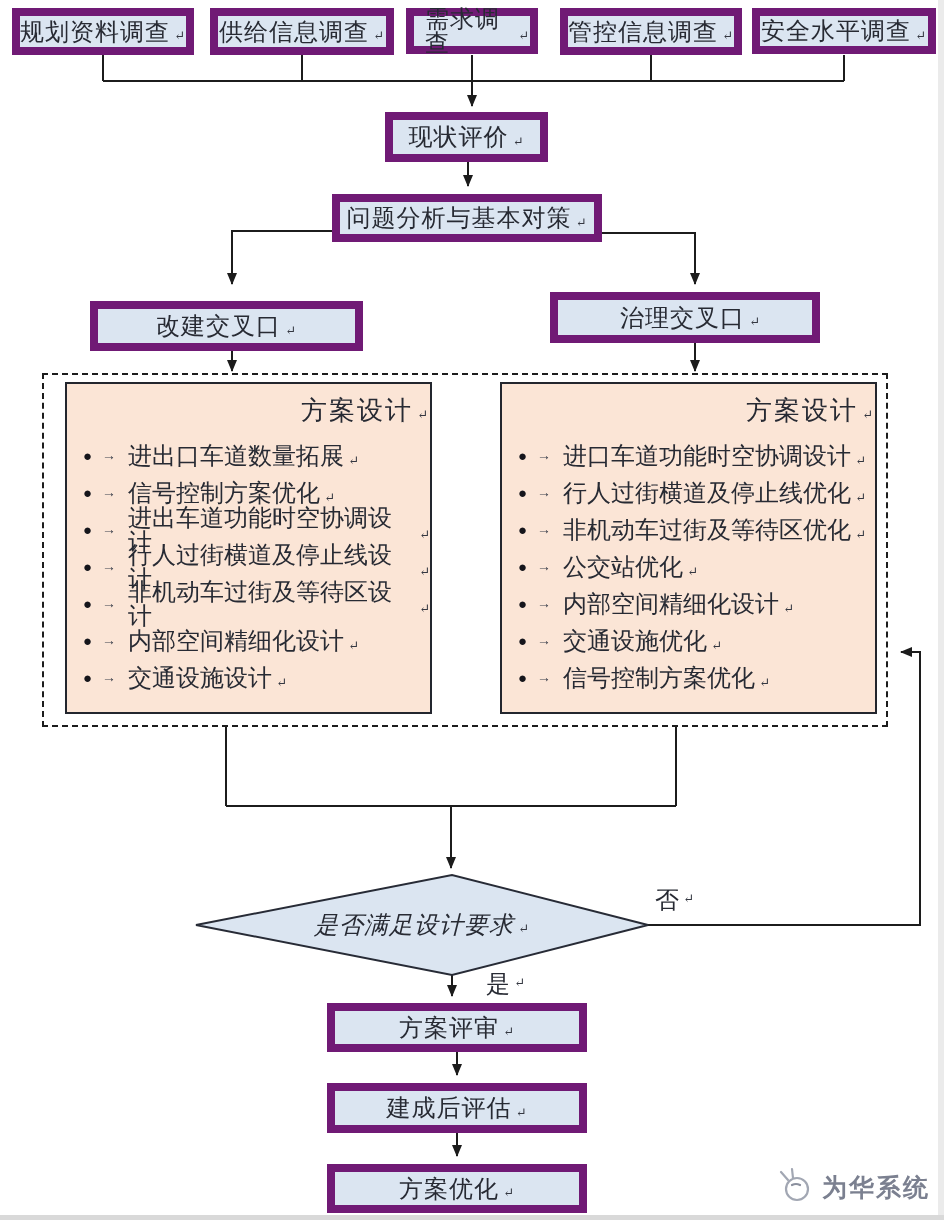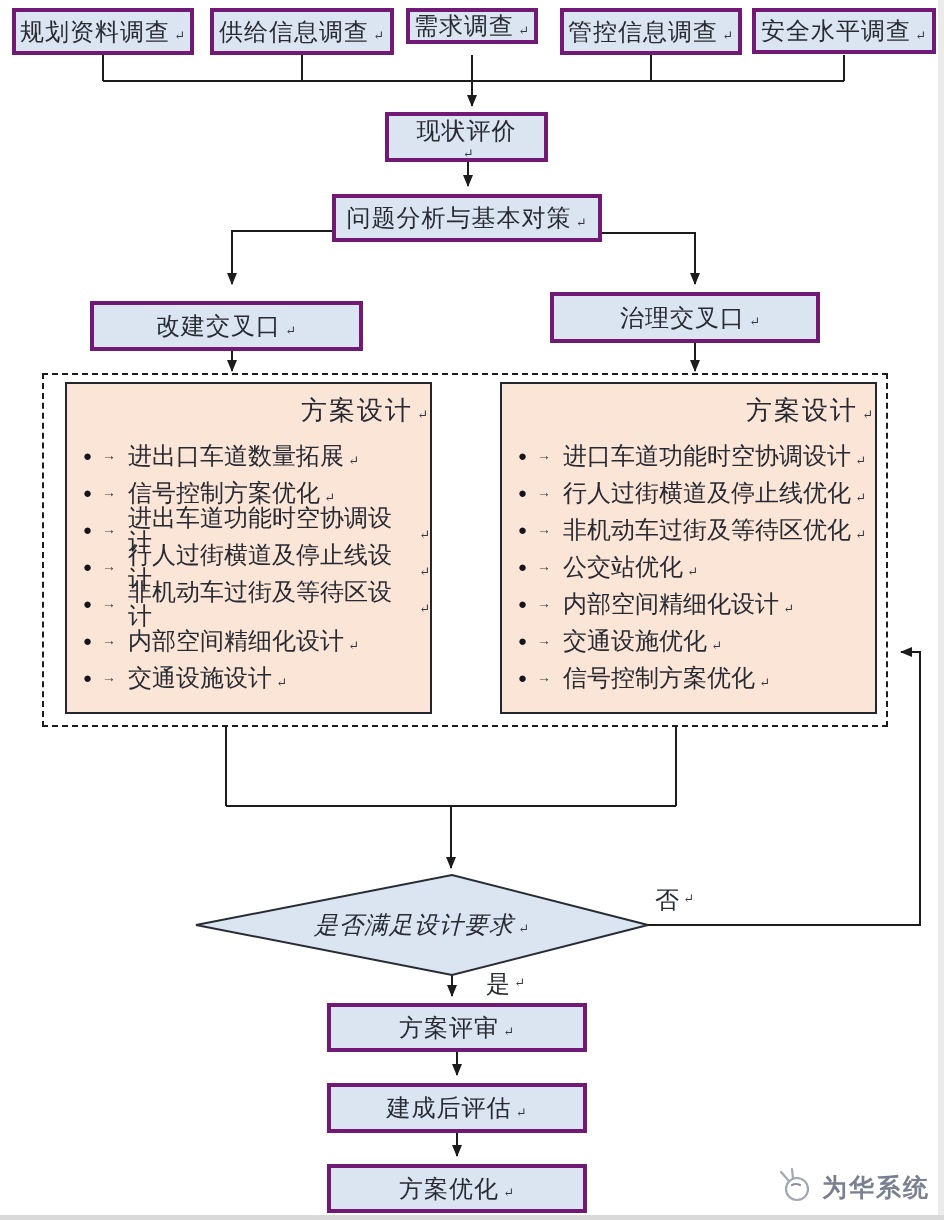--- a/index.html
+++ b/index.html
@@ -10,21 +10,21 @@
     color:#272a33;
   }
   .stage { position:absolute; inset:0; overflow:hidden; }
   .wires { position:absolute; left:0; top:0; z-index:1; }
   .dashedbox {
     position:absolute; border:2px dashed #1c1c1c; z-index:0;
   }
   .node {
     position:absolute; z-index:2;
     display:flex; align-items:center; justify-content:center;
-    background:#dbe5f1; border:4px solid #701a75;
+    background:#dbe5f1; border:8px solid #701a75;
     font-size:24px; letter-spacing:1px; line-height:1;
   }
   .panel {
     position:absolute; z-index:2;
     background:#fbe5d6; border:2px solid #23262e;
   }
   .panel .title-row {
     margin-top:10px; text-align:right; font-size:26px;
     letter-spacing:2px; line-height:1.3;
   }
@@ -97,34 +97,34 @@
   </svg>
 
   <div class="node" style="left:12px; top:8px; width:182px; height:47px;">
     <span>规划资料调查</span>
       <span class="ret">↵</span>
   </div>
   <div class="node" style="left:210px; top:8px; width:184px; height:47px;">
     <span>供给信息调查</span>
       <span class="ret">↵</span>
   </div>
-  <div class="node" style="left:406px; top:8px; width:132px; height:36px;">
+  <div class="node" style="left:406px; top:8px; width:132px; height:46px;padding-left:11px;">
     <span>需求调查</span>
       <span class="ret">↵</span>
   </div>
   <div class="node" style="left:560px; top:8px; width:182px; height:47px;">
     <span>管控信息调查</span>
       <span class="ret">↵</span>
   </div>
   <div class="node" style="left:752px; top:8px; width:184px; height:46px;">
     <span>安全水平调查</span>
       <span class="ret">↵</span>
   </div>
 
-  <div class="node" style="left:385px; top:112px; width:163px; height:50px;flex-direction:column;">
+  <div class="node" style="left:385px; top:112px; width:163px; height:50px;">
     <span>现状评价</span>
       <span class="ret">↵</span>
   </div>
   <div class="node" style="left:332px; top:194px; width:270px; height:48px;">
     <span>问题分析与基本对策</span>
       <span class="ret">↵</span>
   </div>
   <div class="node" style="left:90px; top:293px; width:273px; height:50px;margin-top:8px;">
     <span>改建交叉口</span>
       <span class="ret">↵</span>

